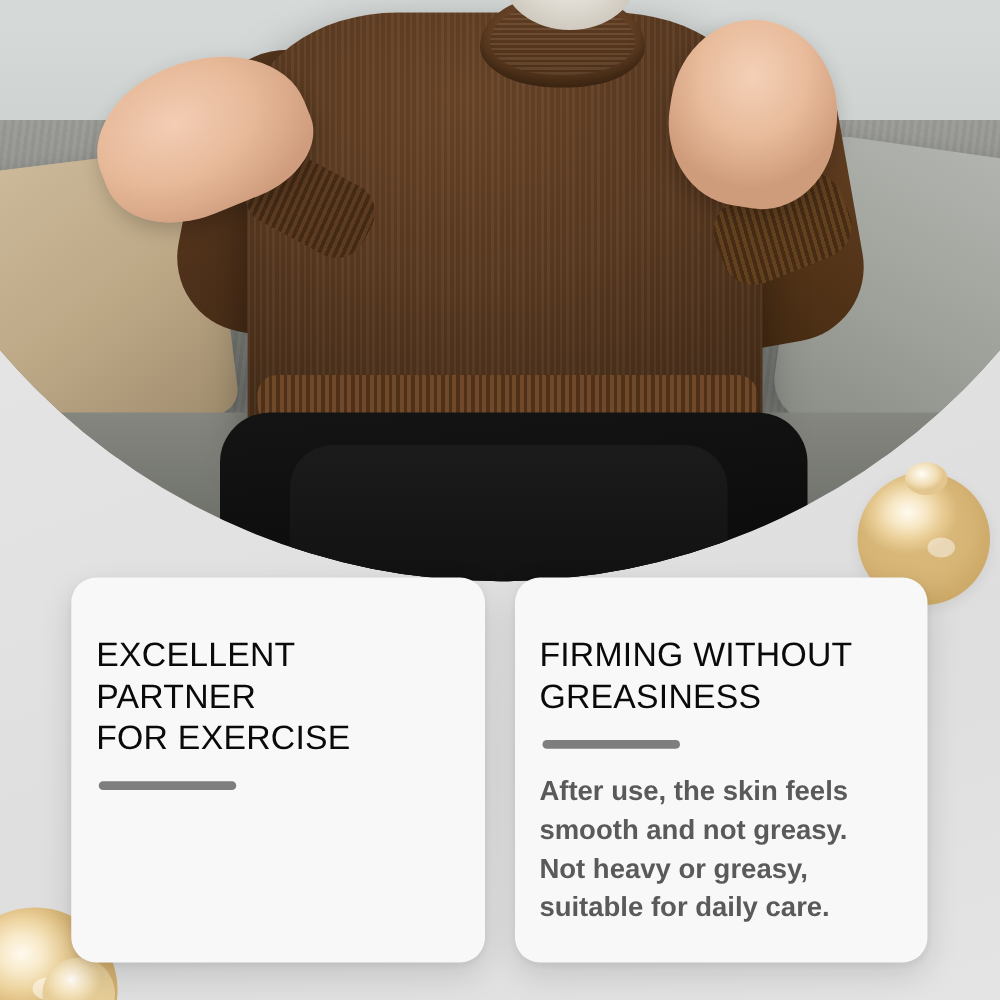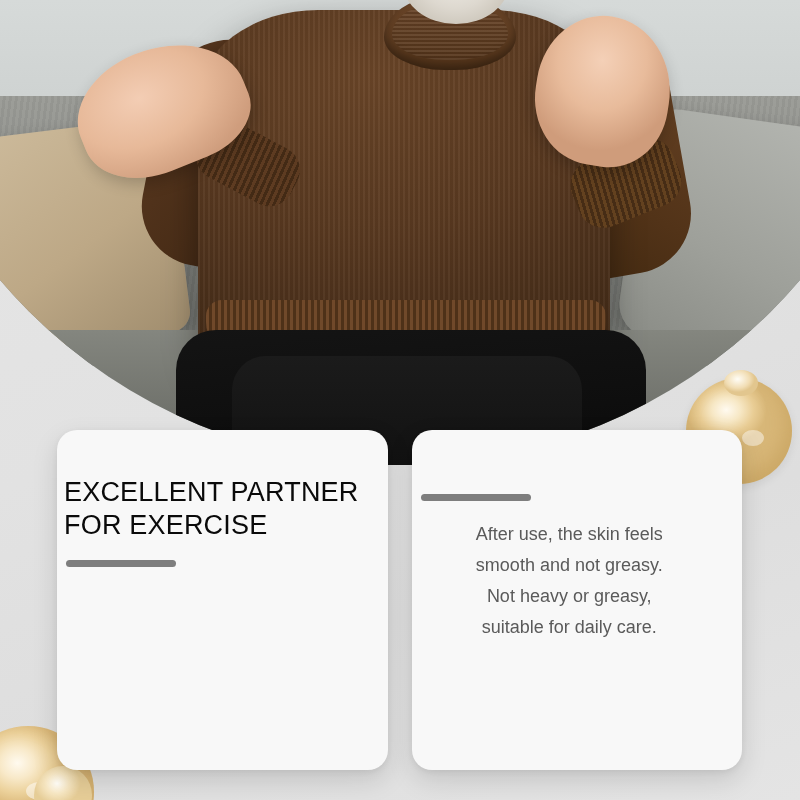--- a/index.html
+++ b/index.html
@@ -180,43 +180,43 @@
   
   .cards {
     position: absolute; left: 57px; top: 430px;
     width: 685px; height: 340px;
     display: flex; gap: 24px;
   }
   .card {
     flex: 1;
     background: #f8f8f8;
     border-radius: 20px;
-    padding: 46px 22px 0 7px;
+    padding: 46px 22px 0 20px;
     box-shadow: 0 10px 26px rgba(0,0,0,.13), 0 2px 6px rgba(0,0,0,.06);
+    margin-top: 32px;
   }
   .card-title {
     font-size: 27px;
     line-height: 33px;
     color: #0a0a0a;
     font-weight: 400;
     letter-spacing: .2px;
     white-space: pre-line;
   }
   .rule {
     width: 110px; height: 7px; border-radius: 4px;
     background: #7e7e7e;
     margin: 18px 0 18px 2px;
   }
   .card-body {
-    font-size: 18px;
+    font-size: 22px;
     line-height: 31px;
     color: #5a5a5a;
-    font-weight: 400;
+    font-weight: 700;
     white-space: pre-line;
-    text-align: center;
   }
 </style>
 </head>
 <body>
 
 <div id="poster">
 
   <div class="hero-clip">
     <div class="hero-inner">
       <div class="scene">
@@ -248,20 +248,22 @@
 
   <div class="cards">
 
     <div class="card">
       <div class="card-title">EXCELLENT PARTNER
 FOR EXERCISE</div>
       <div class="rule"></div>
     </div>
 
     <div class="card">
+      <div class="card-title">FIRMING WITHOUT
+GREASINESS</div>
       <div class="rule"></div>
       <div class="card-body">After use, the skin feels
 smooth and not greasy.
 Not heavy or greasy,
 suitable for daily care.</div>
     </div>
 
   </div>
 </div>
 

